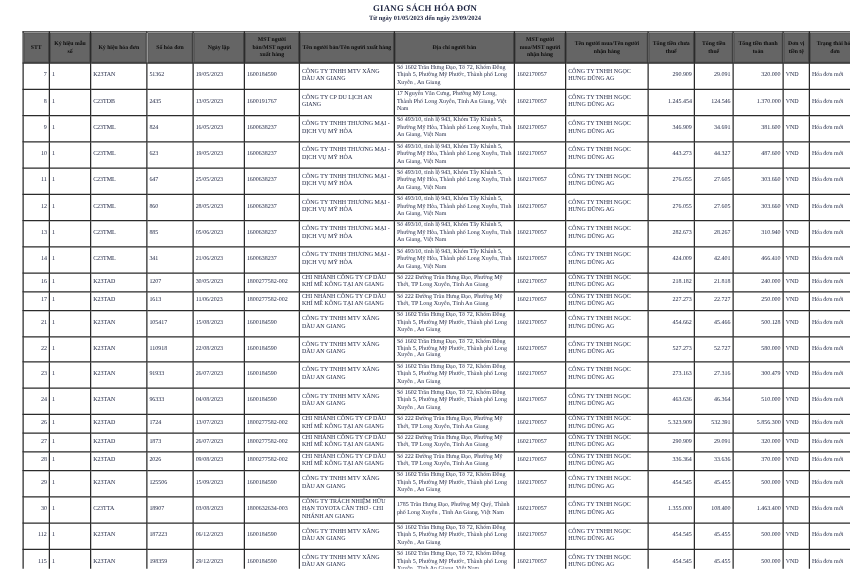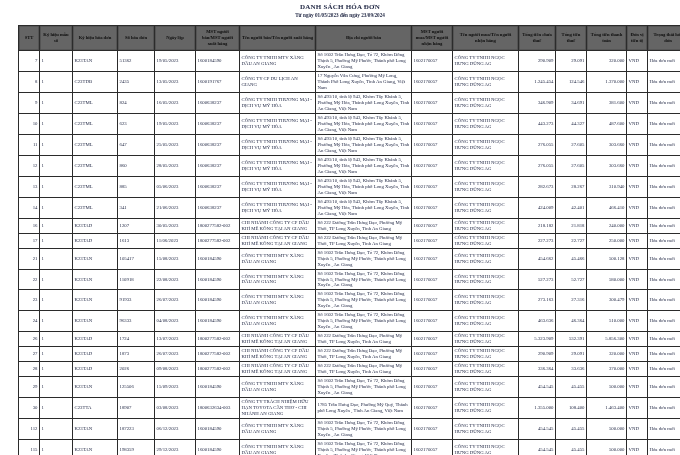--- a/index.html
+++ b/index.html
@@ -41,21 +41,21 @@
   .c8{width:37px;} .c9{width:62px;} .c10{width:33px;} .c11{width:27px;}
   .c12{width:36px;} .c13{width:17px;} .c14{width:37px;}
   td.c0,td.c10,td.c11,td.c12{text-align:right;}
   td.c3{text-align:left;}
   td.c6,td.c9{text-transform:uppercase;}
 </style>
 </head>
 <body>
 
 <div class="page">
-  <div class="title">DANH SÁCH HÓA ĐƠN</div>
+  <div class="title">GIANG SÁCH HÓA ĐƠN</div>
   <div class="subtitle">Từ ngày 01/05/2023 đến ngày 23/09/2024</div>
 
   <table>
     <thead>
       <tr id="header-row">
           <th class="c0">STT</th>
           <th class="c1">Ký hiệu mẫu số</th>
           <th class="c2">Ký hiệu hóa đơn</th>
           <th class="c3">Số hóa đơn</th>
           <th class="c4">Ngày lập</th>

